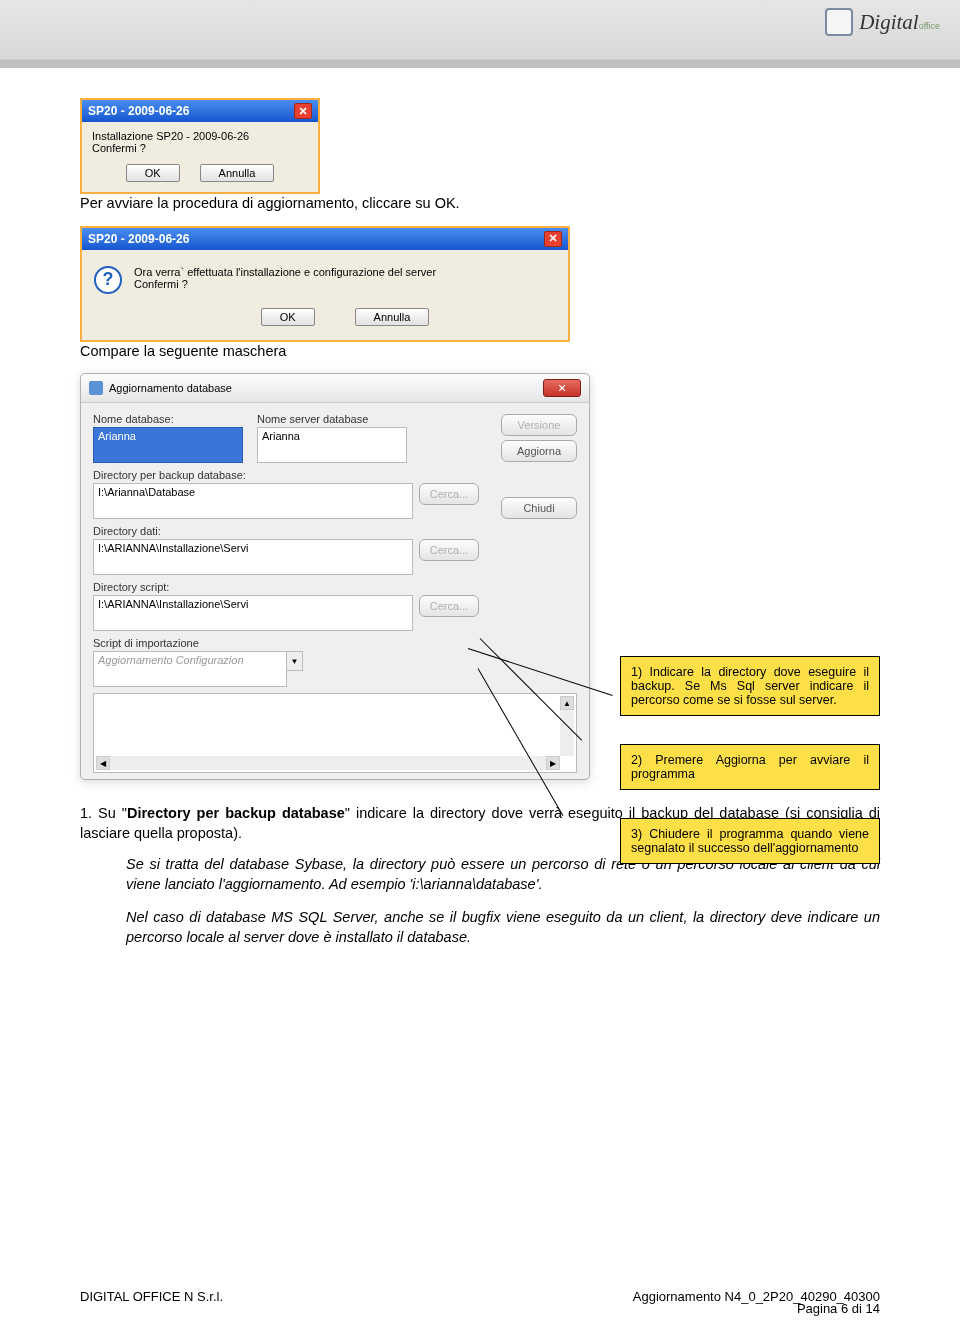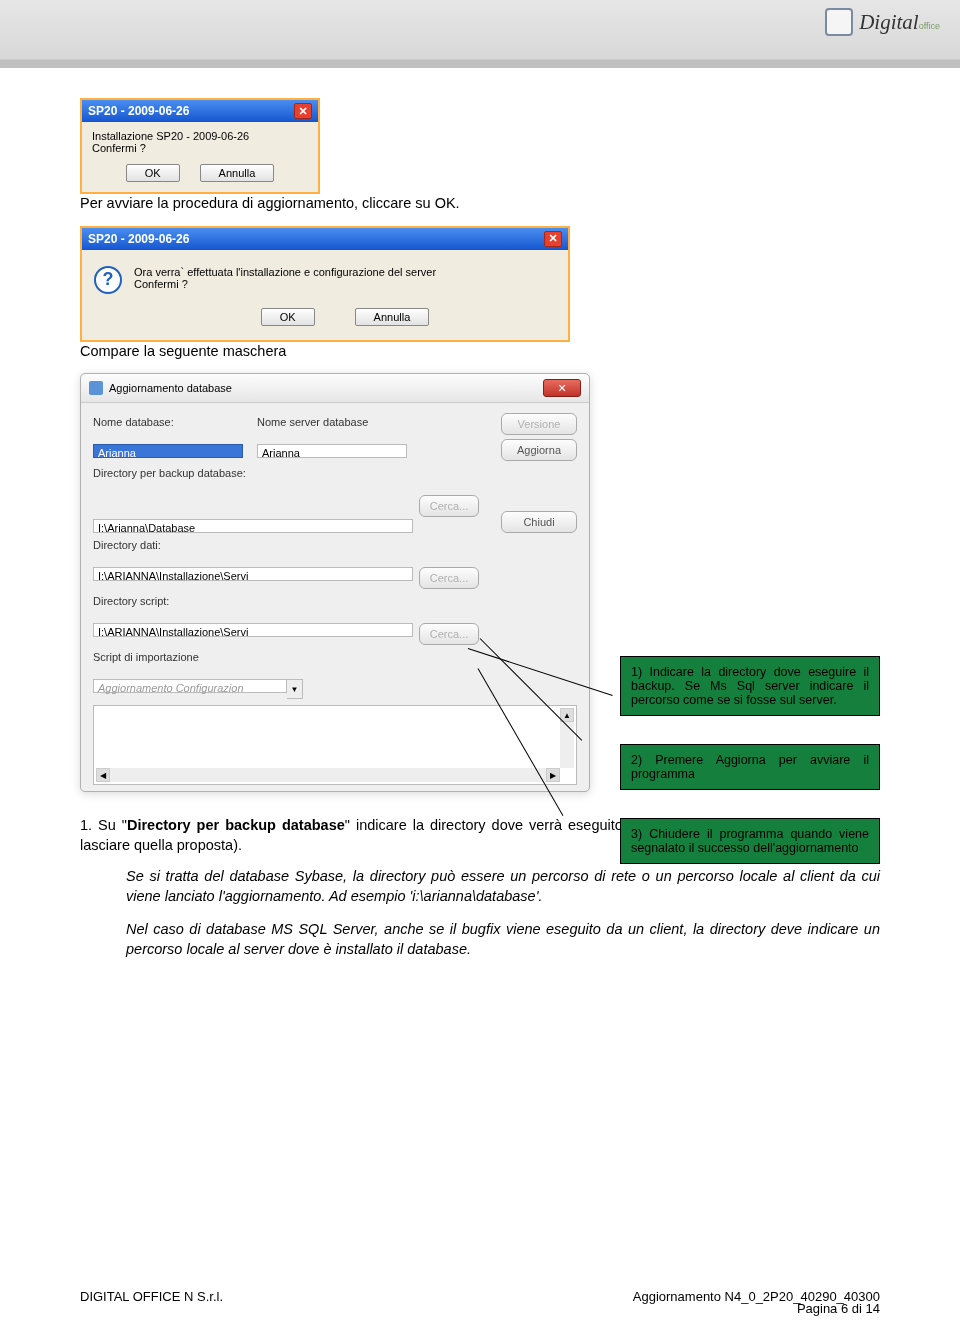--- a/index.html
+++ b/index.html
@@ -132,25 +132,25 @@
     width: 38px; height: 18px;
     background: linear-gradient(#e86b60, #c23328);
     border: 1px solid #802018;
     border-radius: 3px;
     color: #fff;
     font-size: 11px;
     display: flex; align-items: center; justify-content: center;
   }
   .db-body { padding: 10px 12px 6px 12px; }
   .db-row { display: flex; gap: 14px; margin-bottom: 6px; align-items: center; }
-  .db-col { display: flex; flex-direction: column; gap: 16px; }
+  .db-col { display: flex; flex-direction: column; gap: 2px; }
   .db-label { font-size: 11px; color: #333; }
   .db-input {
     border: 1px solid #bbb; background: #fff;
-    padding: 2px 4px; font-size: 11px; height: 14px;
+    padding: 2px 4px; font-size: 11px; height: 36px;
   }
   .db-input.sel { background: #3a75d8; color: #fff; border: 1px solid #2a5cb0; }
   .db-input.gray { color: #999; font-style: italic; }
   .db-btn {
     width: 76px; height: 22px;
     border: 1px solid #aaa;
     background: linear-gradient(#fdfdfd, #e4e4e4);
     font-size: 11px;
     color: #555;
     border-radius: 6px;
@@ -167,21 +167,21 @@
   .db-scroll-h { position:absolute; left:2px; right:16px; bottom:2px; height:14px; background:#eee; display:flex; justify-content:space-between;}
   .scroll-arrow { width:14px;height:14px;background:#ddd;border:1px solid #ccc;font-size:8px;display:flex;align-items:center;justify-content:center;}
 
   
   .callouts { position: absolute; left: 620px; top: 588px; width: 260px; }
   .callout {
     border: 1px solid #000;
     padding: 8px 10px;
     font-size: 12.5px;
     text-align: justify;
-    background: #15803d;
+    background: #fde047;
     margin-bottom: 28px;
   }
 
   
   .line { position: absolute; background: #000; height: 1px; }
 
   .bottom-text { margin-top: 24px; font-size: 14.5px; text-align: justify; line-height: 1.35; }
   .bottom-text .indent { padding-left: 46px; margin-top: 12px; font-style: italic; }
   .bottom-text .indent2 { padding-left: 46px; margin-top: 14px; font-style: italic; }
   .bold { font-weight: bold; }
@@ -278,21 +278,21 @@
         <div class="db-col" style="gap:4px; margin-left:auto;">
           <div class="db-btn dim">Versione</div>
           <div class="db-btn">Aggiorna</div>
         </div>
       </div>
 
       <div class="db-row" style="align-items:flex-end;">
         <div class="db-col" style="flex:1;">
           <div class="db-label">Directory per backup database:</div>
           <div style="display:flex; gap:6px;">
-            <div class="db-input" style="flex:1;margin-top:24px;">I:\Arianna\Database</div>
+            <div class="db-input" style="flex:1;">I:\Arianna\Database</div>
             <div class="db-btn dim" style="width:60px;">Cerca...</div>
           </div>
         </div>
         <div class="db-btn" style="margin-left:8px;">Chiudi</div>
       </div>
 
       <div class="db-row">
         <div class="db-col" style="flex:1;">
           <div class="db-label">Directory dati:</div>
           <div style="display:flex; gap:6px;">

